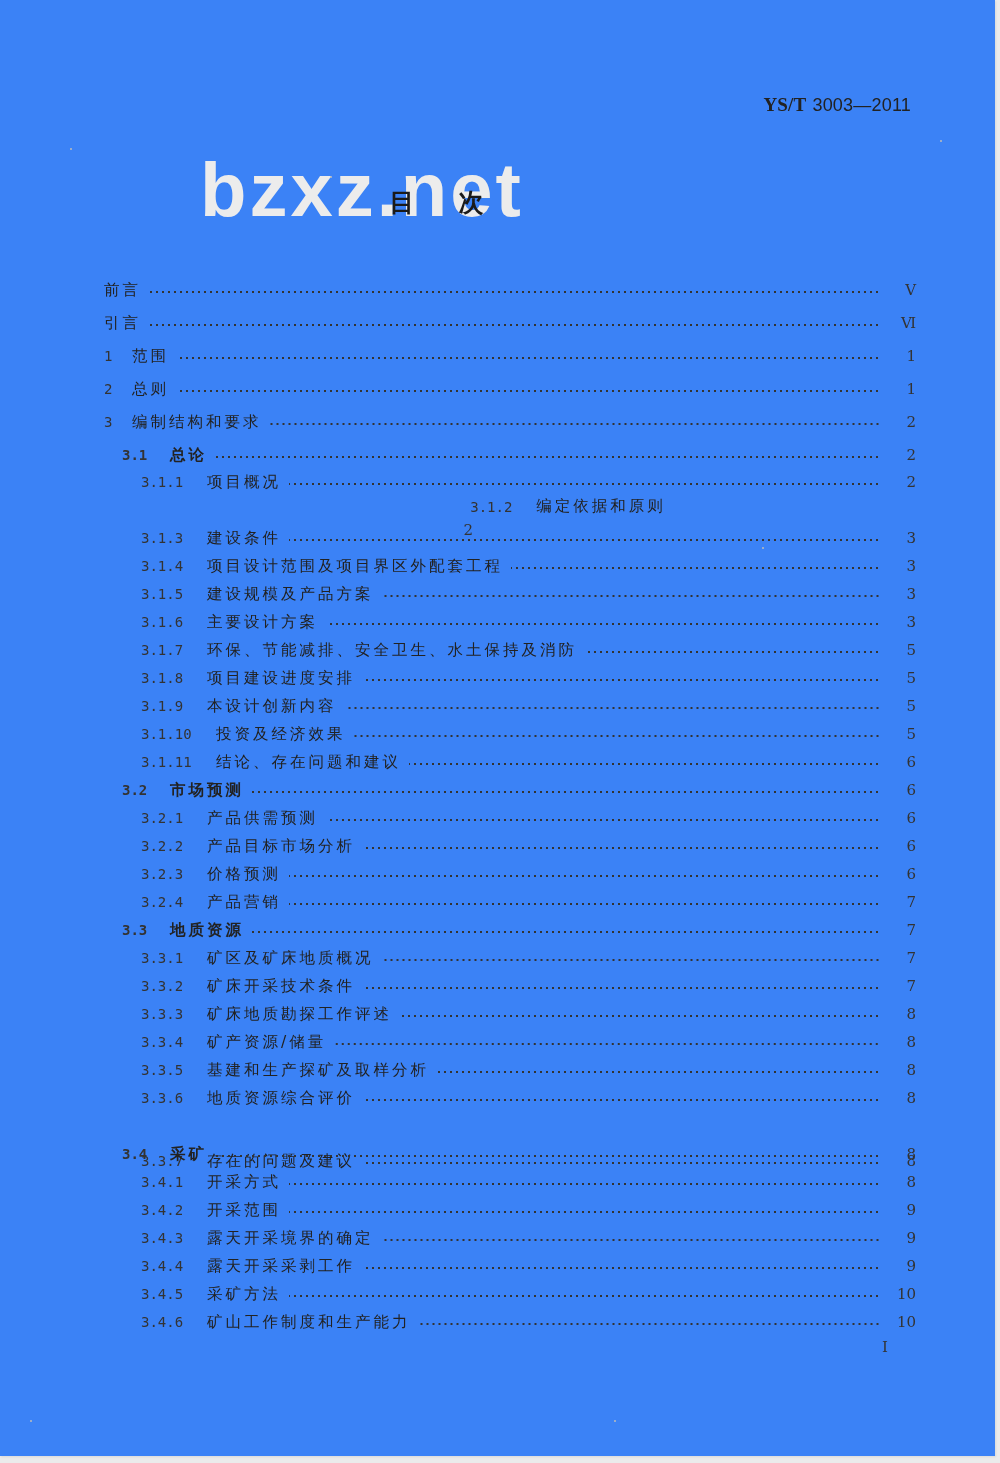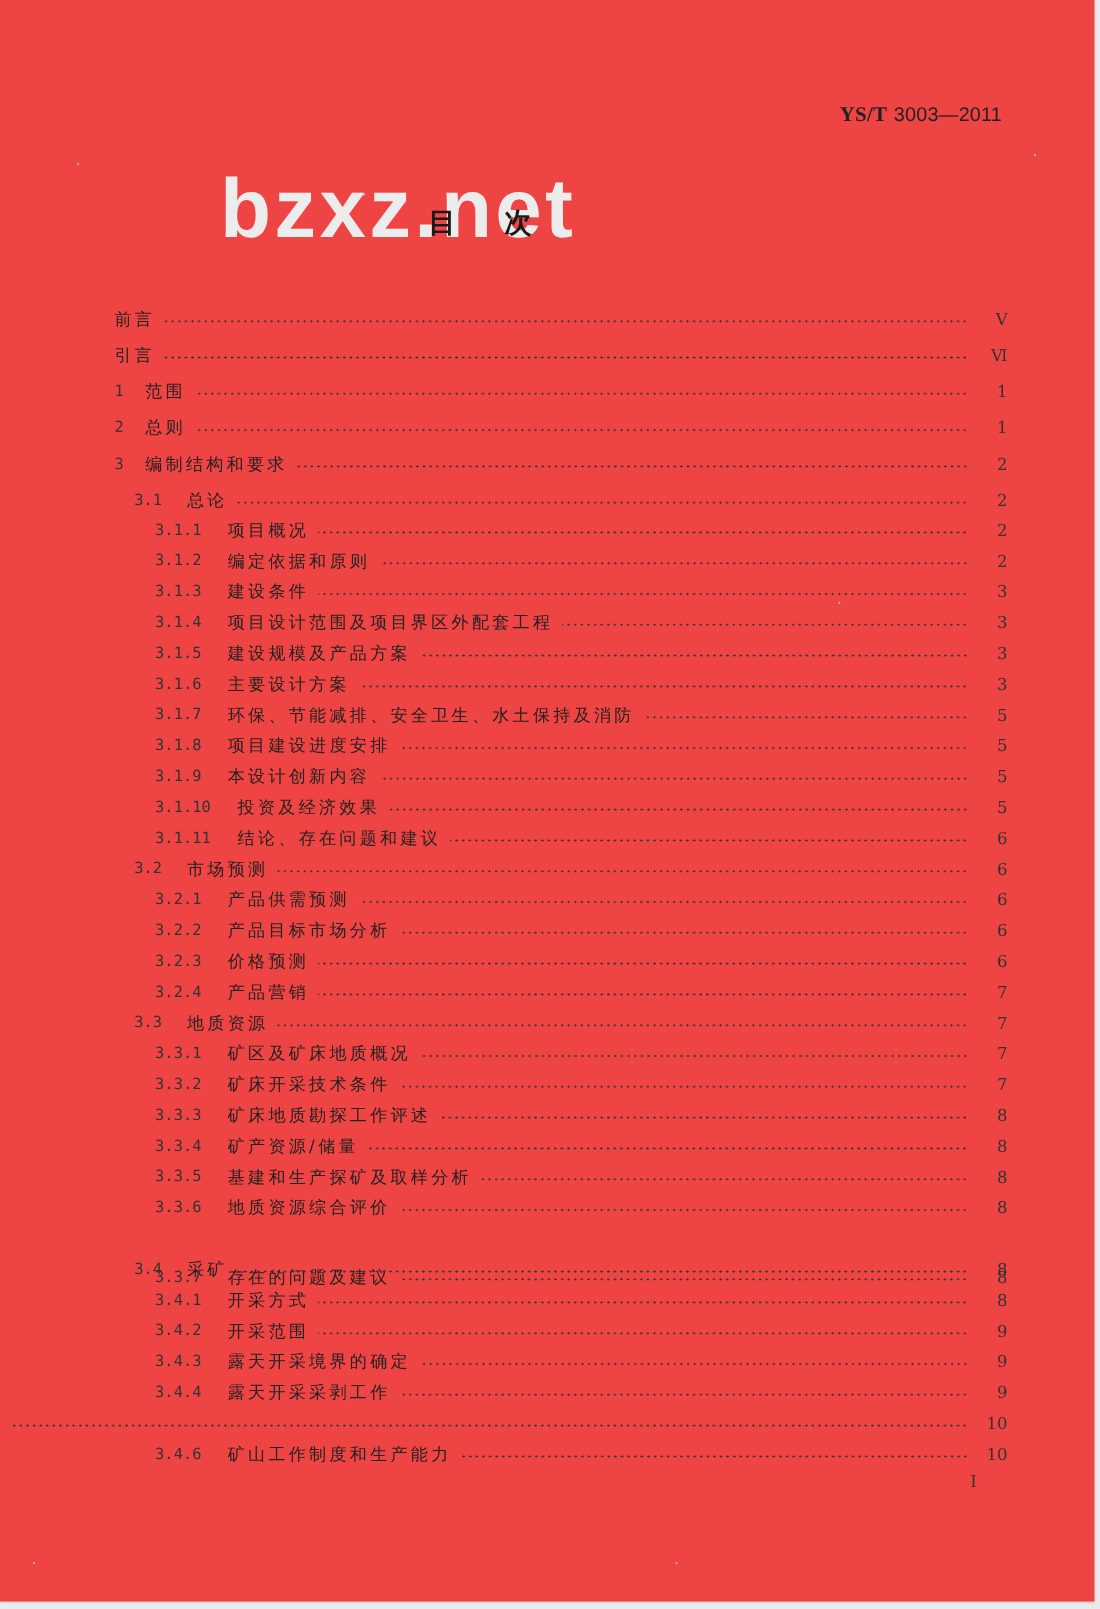--- a/index.html
+++ b/index.html
@@ -14,21 +14,21 @@
       overflow: hidden;
       font-family: "DejaVu Serif", "Liberation Serif", serif;
       color: #2a2a2a;
     }
     .page {
       position: absolute;
       left: 0;
       top: 0;
       width: 995px;
       height: 1456px;
-      background: #ef4444;
+      background: #3b82f6;
       box-shadow: 1px 1px 2px rgba(0,0,0,0.08);
     }
     .std-code {
       position: absolute;
       right: 84px;
       top: 94px;
       font-size: 18px;
       letter-spacing: 0.2px;
       color: #222;
       white-space: nowrap;
@@ -119,21 +119,21 @@
       width: 30px;
       text-align: right;
       margin-right: 79px;
       font-family: "DejaVu Serif", "Liberation Serif", serif;
       font-size: 15px;
       color: #333;
     }
     .lvl-0 .lead { padding-left: 104px; justify-content: flex-end; }
     .lvl-1 .lead { padding-left: 104px; }
     .lvl-1 .num { width: 28px; }
-    .lvl-2 .lead { padding-left: 122px; }
+    .lvl-2 .lead { padding-left: 122px; font-weight: bold; }
     .lvl-2 .num { width: 48px; }
     .lvl-3 .lead { padding-left: 141px; }
     .lvl-3 .num { width: 66px; }
     .lvl-3.wide .num { width: 75px; }
     .footer-page {
       position: absolute;
       right: 107px;
       top: 1338px;
       font-family: "DejaVu Serif", "Liberation Serif", serif;
       font-size: 15px;
@@ -208,21 +208,21 @@
         <span class="page-no">2</span>
       </div>
       <div class="toc-row lvl-3" style="top: 192px;">
         <div class="lead">
           <span class="num">3.1.1</span>
           <span class="label">项目概况</span>
         </div>
         <span class="dots"></span>
         <span class="page-no">2</span>
       </div>
-      <div class="toc-row lvl-3" style="top: 220px;">
+      <div class="toc-row lvl-3" style="top: 220px; flex-direction: column;">
         <div class="lead">
           <span class="num">3.1.2</span>
           <span class="label">编定依据和原则</span>
         </div>
         <span class="dots"></span>
         <span class="page-no">2</span>
       </div>
       <div class="toc-row lvl-3" style="top: 248px;">
         <div class="lead">
           <span class="num">3.1.3</span>
@@ -433,20 +433,24 @@
       </div>
       <div class="toc-row lvl-3" style="top: 976px;">
         <div class="lead">
           <span class="num">3.4.4</span>
           <span class="label">露天开采采剥工作</span>
         </div>
         <span class="dots"></span>
         <span class="page-no">9</span>
       </div>
       <div class="toc-row lvl-3" style="top: 1004px;">
+        <div class="lead">
+          <span class="num">3.4.5</span>
+          <span class="label">采矿方法</span>
+        </div>
         <span class="dots"></span>
         <span class="page-no">10</span>
       </div>
       <div class="toc-row lvl-3" style="top: 1032px;">
         <div class="lead">
           <span class="num">3.4.6</span>
           <span class="label">矿山工作制度和生产能力</span>
         </div>
         <span class="dots"></span>
         <span class="page-no">10</span>

